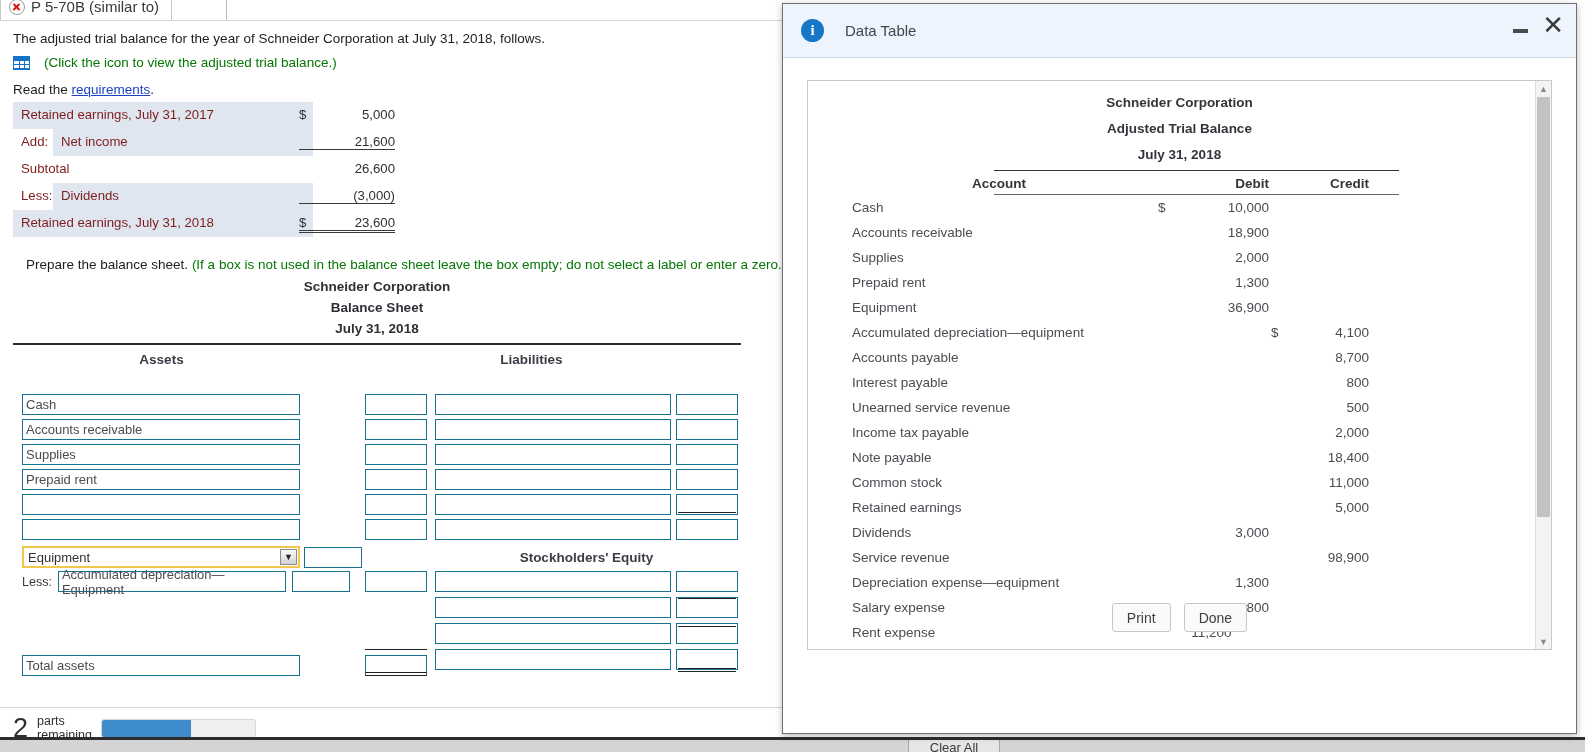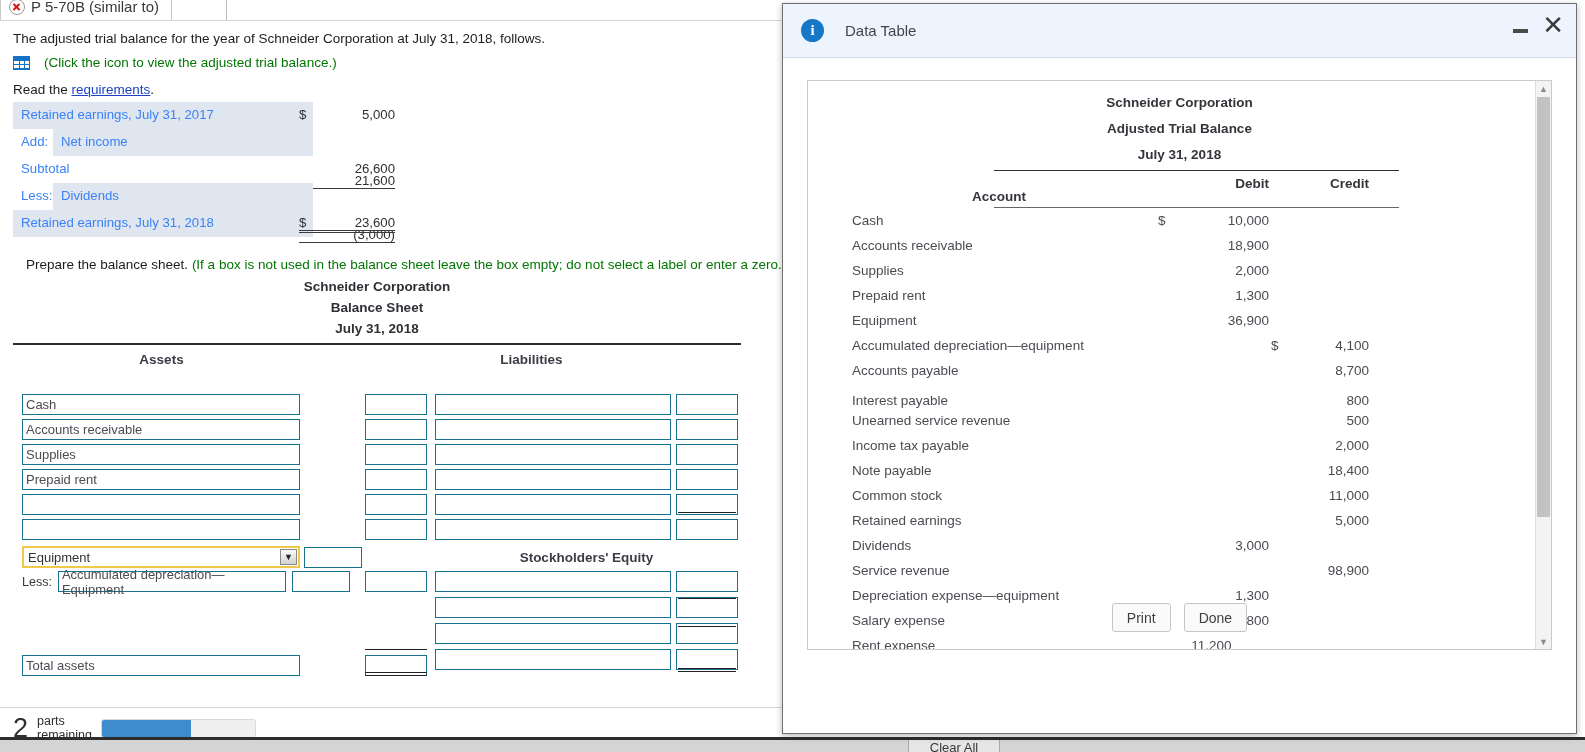--- a/index.html
+++ b/index.html
@@ -68,24 +68,24 @@
     background-repeat: no-repeat;
   }
 
   
   .retable {
     position: absolute; left: 13px; top: 81px; width: 382px;
     font-size: 13.2px; color: #2f2f36;
   }
   .re-row { position: relative; height: 27px; }
   .re-band { position:absolute; left:0; top:0; height:27px; background:#dfe6f0; }
-  .re-label { position: absolute; top: 5px; color: #3b82f6; text-align: right; }
+  .re-label { position: absolute; top: 5px; color: #7f1d1d; text-align: right; }
   .re-amt  { position: absolute; right: 0; top: 5px; width: 96px; text-align: right; }
   .re-amt .dol { float: left; }
-  .u1 { border-bottom: 1.3px solid #3a3a3a; margin-top: 39px; }
+  .u1 { border-bottom: 1.3px solid #3a3a3a; }
   .u2 { border-bottom: 3.6px double #3a3a3a; }
 
   
   .bs-title { text-align:center; font-size: 13.5px; color:#2f2f36; font-weight:700; }
   .bs-head-rule { height:1.6px; background:#2b2b2b; }
   .colhdr { font-size: 13.5px; font-weight: 700; color:#3c3c46; text-align:center; }
 
   .ibox {
     border: 1.4px solid #17718f; background:#fff; height: 21px;
     font-size: 13px; color:#4b4b53; padding: 0 3px;
@@ -372,21 +372,21 @@
       <div class="tblpanel">
 
         <div style="padding: 14px 36px 0 36px;">
           <div class="tt-title">Schneider Corporation</div>
           <div class="tt-title" style="margin-top:11px">Adjusted Trial Balance</div>
           <div class="tt-title" style="margin-top:11px">July 31, 2018</div>
 
           <div style="margin-top:8px; margin-left:150px; margin-right:116px; border-top:1.4px solid #333;"></div>
 
           <div style="display:flex; margin-top:5px;">
-            <div class="tt-col" style="width:310px; text-align:center;margin-top:13px;">Account</div>
+            <div class="tt-col" style="width:310px; text-align:center;">Account</div>
             <div class="tt-col" style="width:115px; text-align:right;">Debit</div>
             <div class="tt-col" style="width:100px; text-align:right;">Credit</div>
           </div>
           <div style="margin-top:3px; margin-left:150px; margin-right:116px; border-top:1.2px solid #666;"></div>
 
           <div id="tt-rows">
               <div style="display: flex; height: 25px; align-items: center;">
                 <div class="tt-cell" style="width: 310px; padding-left: 8px;">Cash</div>
                 <div class="tt-cell" style="width: 115px; text-align: right; position: relative;"><span style="position: absolute; left: 4px;">$</span><span>10,000</span></div>
                 <div class="tt-cell" style="width: 100px; text-align: right; position: relative;"><span></span></div>
@@ -414,21 +414,21 @@
               <div style="display: flex; height: 25px; align-items: center;">
                 <div class="tt-cell" style="width: 310px; padding-left: 8px;">Accumulated depreciation—equipment</div>
                 <div class="tt-cell" style="width: 115px; text-align: right; position: relative;"><span></span></div>
                 <div class="tt-cell" style="width: 100px; text-align: right; position: relative;"><span style="position: absolute; left: 2px;">$</span><span>4,100</span></div>
               </div>
               <div style="display: flex; height: 25px; align-items: center;">
                 <div class="tt-cell" style="width: 310px; padding-left: 8px;">Accounts payable</div>
                 <div class="tt-cell" style="width: 115px; text-align: right; position: relative;"><span></span></div>
                 <div class="tt-cell" style="width: 100px; text-align: right; position: relative;"><span>8,700</span></div>
               </div>
-              <div style="display: flex; height: 25px; align-items: flex-end;">
+              <div style="display: flex; height: 25px; align-items: center;">
                 <div class="tt-cell" style="width: 310px; padding-left: 8px;">Interest payable</div>
                 <div class="tt-cell" style="width: 115px; text-align: right; position: relative;"><span></span></div>
                 <div class="tt-cell" style="width: 100px; text-align: right; position: relative;"><span>800</span></div>
               </div>
               <div style="display: flex; height: 25px; align-items: center;">
                 <div class="tt-cell" style="width: 310px; padding-left: 8px;">Unearned service revenue</div>
                 <div class="tt-cell" style="width: 115px; text-align: right; position: relative;"><span></span></div>
                 <div class="tt-cell" style="width: 100px; text-align: right; position: relative;"><span>500</span></div>
               </div>
               <div style="display: flex; height: 25px; align-items: center;">

